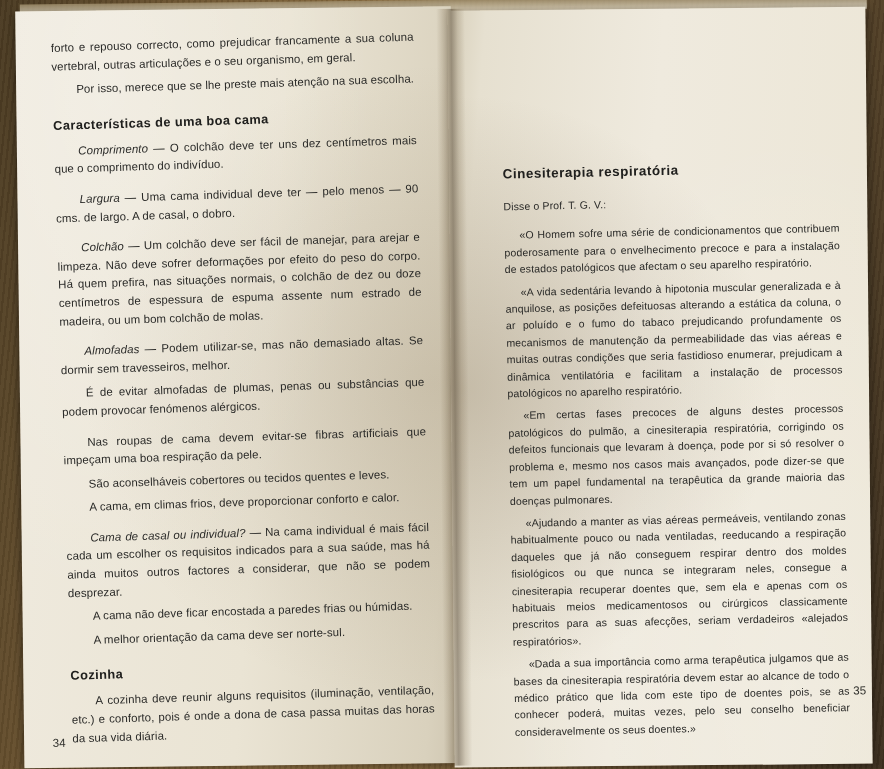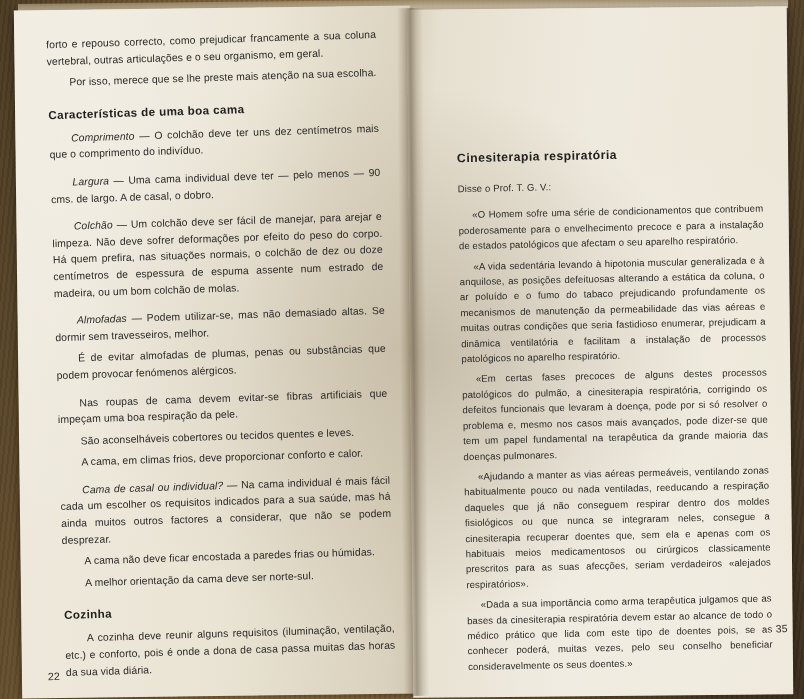--- a/index.html
+++ b/index.html
@@ -208,21 +208,21 @@
         <p class="p indent"><span class="it">Cama de casal ou individual?</span><span> — Na cama individual é mais fácil cada um escolher os requisitos indicados para a sua saúde, mas há ainda muitos outros factores a considerar, que não se podem desprezar.</span></p>
 
         <p class="p indent">A cama não deve ficar encostada a paredes frias ou húmidas.</p>
         <p class="p indent">A melhor orientação da cama deve ser norte-sul.</p>
 
         <h2 class="head">Cozinha</h2>
 
         <p class="p indent">A cozinha deve reunir alguns requisitos (iluminação, ventilação, etc.) e conforto, pois é onde a dona de casa passa muitas das horas da sua vida diária.</p>
       </div>
 
-      <div class="folio folio-left">22</div>
+      <div class="folio folio-left">34</div>
     </div>
 
     <div class="page page-right">
       <div class="tex-r"></div>
 
       <div class="text-col col-right">
         <h2 class="head-r">Cinesiterapia respiratória</h2>
 
         <p class="p small">Disse o Prof. T. G. V.:</p>
 

